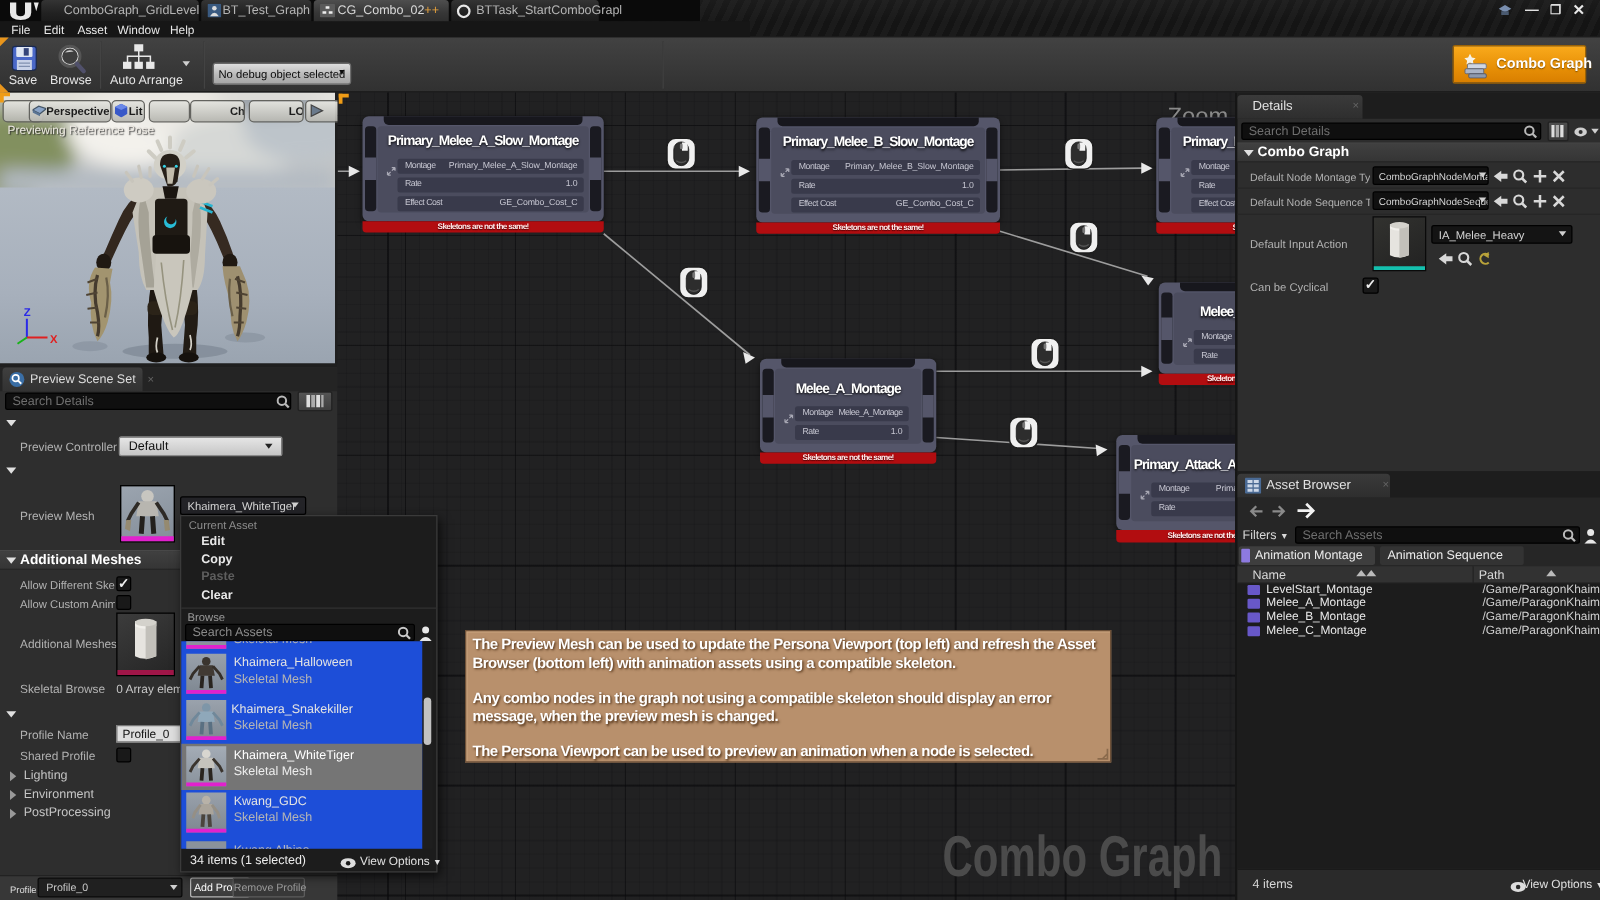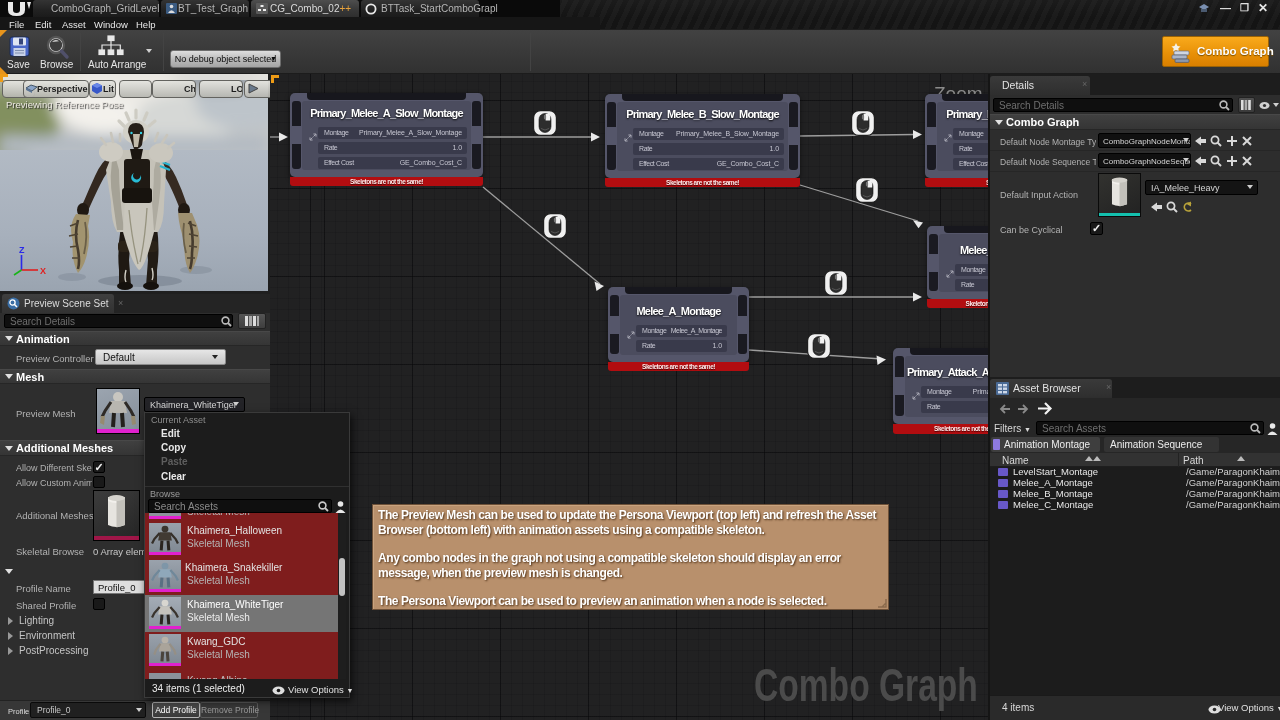--- a/index.html
+++ b/index.html
@@ -245,26 +245,24 @@
       <circle cx="4.5" cy="4.5" r="3.4" fill="none" stroke="#b9b9b9" stroke-width="1.6"></circle>
       <line x1="7" y1="7" x2="10" y2="10" stroke="#b9b9b9" stroke-width="1.8"></line>
     </svg>
 <div class="abs" style="left:238px;top:313px;width:28px;height:16px;background:linear-gradient(#555,#3e3e3e);border:1px solid #222;border-radius:2px"></div>
 <svg class="abs" style="left:245px;top:316px" width="14" height="10">
       <rect x="0" y="0" width="3" height="10" fill="#ddd"></rect>
       <rect x="4" y="0" width="3" height="10" fill="#aaa"></rect>
       <rect x="8" y="0" width="3" height="10" fill="#ddd"></rect>
       <rect x="12" y="0" width="2" height="10" fill="#aaa"></rect>
     </svg>
-<div class="panel-h" style="left:0;top:331px;width:270px;height:15px;line-height:14px"><span style="margin-left:16px">Animation</span></div>
 <div class="abs" style="left:5px;top:336px;width:0;height:0;border-left:4px solid transparent;border-right:4px solid transparent;border-top:5px solid #e0e0e0"></div>
 <div class="plabel" style="left:16px;top:353px">Preview Controller</div>
 <div class="ddl" style="left:95px;top:349px;width:131px;height:16px;line-height:15px"><span style="margin-left:7px">Default</span></div>
 <div class="caretd" style="left:212px;top:355px"></div>
-<div class="panel-h" style="left:0;top:369px;width:270px;height:15px;line-height:14px"><span style="margin-left:16px">Mesh</span></div>
 <div class="abs" style="left:5px;top:374px;width:0;height:0;border-left:4px solid transparent;border-right:4px solid transparent;border-top:5px solid #e0e0e0"></div>
 <div class="plabel" style="left:16px;top:408px">Preview Mesh</div>
 <div class="abs" style="left:96px;top:388px;width:44px;height:46px;border:1px solid #000;background:linear-gradient(160deg,#9ba4af,#848e99)">
 <svg width="42" height="40" viewBox="0 0 42 40">
         <g fill="#2e2a26">
           <ellipse cx="21" cy="8" rx="5" ry="5" fill="#c8c6c0"></ellipse>
           <path d="M14 12 L28 12 L30 24 L12 24 Z" fill="#b8b6b0"></path>
           <path d="M14 13 L8 22 L5 28 M28 13 L34 22 L37 28" stroke="#2e2a26" stroke-width="3" fill="none"></path>
           <path d="M17 24 L16 38 M25 24 L26 38" stroke="#23201c" stroke-width="4" fill="none"></path>
           <path d="M4 27 L8 27 L7 36 L3 34 Z" fill="#958a70"></path>
@@ -301,41 +299,41 @@
 <div class="abs" style="left:8px;top:632px;width:0;height:0;border-top:4px solid transparent;border-bottom:4px solid transparent;border-left:5px solid #999"></div>
 <div class="plabel" style="left:19px;top:630px;font-size:10px;color:#c5c5c5">Environment</div>
 <div class="abs" style="left:8px;top:647px;width:0;height:0;border-top:4px solid transparent;border-bottom:4px solid transparent;border-left:5px solid #999"></div>
 <div class="plabel" style="left:19px;top:645px;font-size:10px;color:#c5c5c5">PostProcessing</div>
 
 <div class="abs" style="left:0;top:700px;width:270px;height:20px;background:#373737;border-top:1px solid #222"></div>
 <div class="tx" style="left:8px;top:707px;color:#ddd;font-size:7.5px">Profile</div>
 <div class="abs" style="left:30px;top:702px;width:116px;height:16px;background:#202020;border:1px solid #0a0a0a;border-radius:2px;color:#c8c8c8;font-size:8.5px;line-height:15px"><span style="margin-left:6px">Profile_0</span></div>
 <div class="caret" style="left:136px;top:708px"></div>
 <div class="abs" style="left:152px;top:702px;width:48px;height:16px;background:linear-gradient(#4c4c4c,#3a3a3a);border:1px solid #b5b5b5;border-radius:2px;color:#fff;font-size:8.5px;line-height:14px;text-align:center;white-space:nowrap">Add Profile</div>
-<div class="abs" style="left:200px;top:702px;width:58px;height:16px;background:#383838;border:1px solid #5c5c5c;border-radius:2px;color:#9a9a9a;font-size:8.5px;line-height:14px;text-align:right;white-space:nowrap">Remove Profile</div>
+<div class="abs" style="left:186px;top:702px;width:58px;height:16px;background:#383838;border:1px solid #5c5c5c;border-radius:2px;color:#9a9a9a;font-size:8.5px;line-height:14px;text-align:right;white-space:nowrap">Remove Profile</div>
 
 <div class="abs" style="left:0;top:0;width:0;height:0;z-index:60">
 <div class="abs" style="left:144px;top:412px;width:206px;height:286px;background:#1c1c1c;border:1px solid #3a3a3a;box-shadow:2px 3px 8px rgba(0,0,0,.7)"></div>
 <div class="tx" style="left:151px;top:415px;color:#8c8c8c;font-size:9px">Current Asset</div>
 <div class="mitem" style="left:161px;top:428px">Edit</div>
 <div class="mitem" style="left:161px;top:442px">Copy</div>
 <div class="mitem" style="left:161px;top:456px;color:#5e5e5e">Paste</div>
 <div class="mitem" style="left:161px;top:471px">Clear</div>
 <div class="abs" style="left:145px;top:486px;width:204px;height:1px;background:#303030"></div>
 <div class="tx" style="left:150px;top:489px;color:#9a9a9a;font-size:9px">Browse</div>
 <div class="inputdark" style="left:148px;top:499px;width:184px;height:14px;line-height:13px;color:#8a8a8a"><span style="margin-left:5px">Search Assets</span></div>
 <svg class="abs" style="left:318px;top:501px" width="11" height="11">
         <circle cx="4.5" cy="4.5" r="3.4" fill="none" stroke="#c9c9c9" stroke-width="1.6"></circle>
         <line x1="7" y1="7" x2="10" y2="10" stroke="#c9c9c9" stroke-width="1.8"></line>
       </svg>
 <svg class="abs" style="left:334px;top:500px" width="13" height="13">
         <circle cx="6.5" cy="4" r="2.8" fill="#e8e8e8"></circle>
         <path d="M1.5 13 Q6.5 6 11.5 13 Z" fill="#e8e8e8"></path>
       </svg>
-<div class="abs" style="left:145px;top:513px;width:193px;height:166px;background:#7f1d1d;overflow:hidden">
+<div class="abs" style="left:145px;top:513px;width:193px;height:166px;background:#1d4ed8;overflow:hidden">
 
   <div class="abs" style="left:4px;top:-26px;width:32px;height:32px;background:#8b929b">
           <div style="position:absolute;bottom:0;width:100%;height:3px;background:#e121ce"></div>
         </div>
   <div class="tx" style="left:42px;top:-7px;color:#b5b5b5;font-size:10px">Skeletal Mesh</div>
 
   <div class="abs" style="left:4px;top:10px;width:32px;height:32px;background:linear-gradient(#99a1ab,#7e8791)">
     <svg width="32" height="29" viewBox="0 0 42 38">
             <ellipse cx="21" cy="8" rx="4.5" ry="4.5" fill="#3a342e"></ellipse>
             <path d="M14 12 L28 12 L30 23 L12 23 Z" fill="#413a33"></path>

